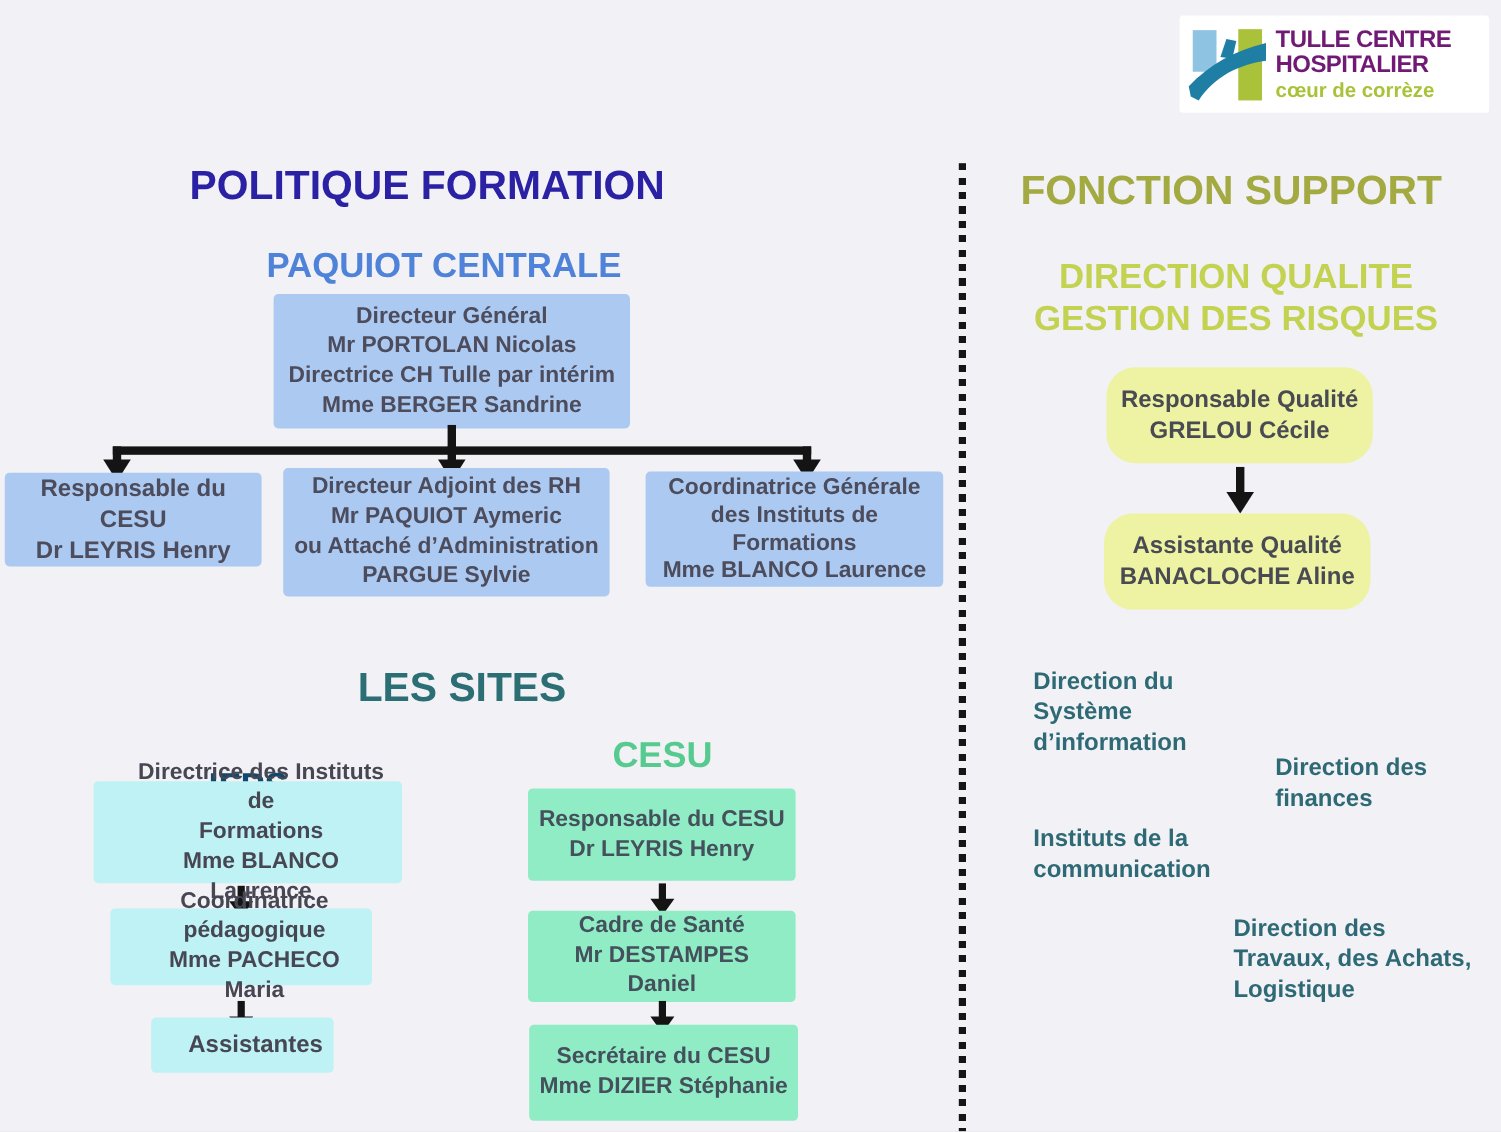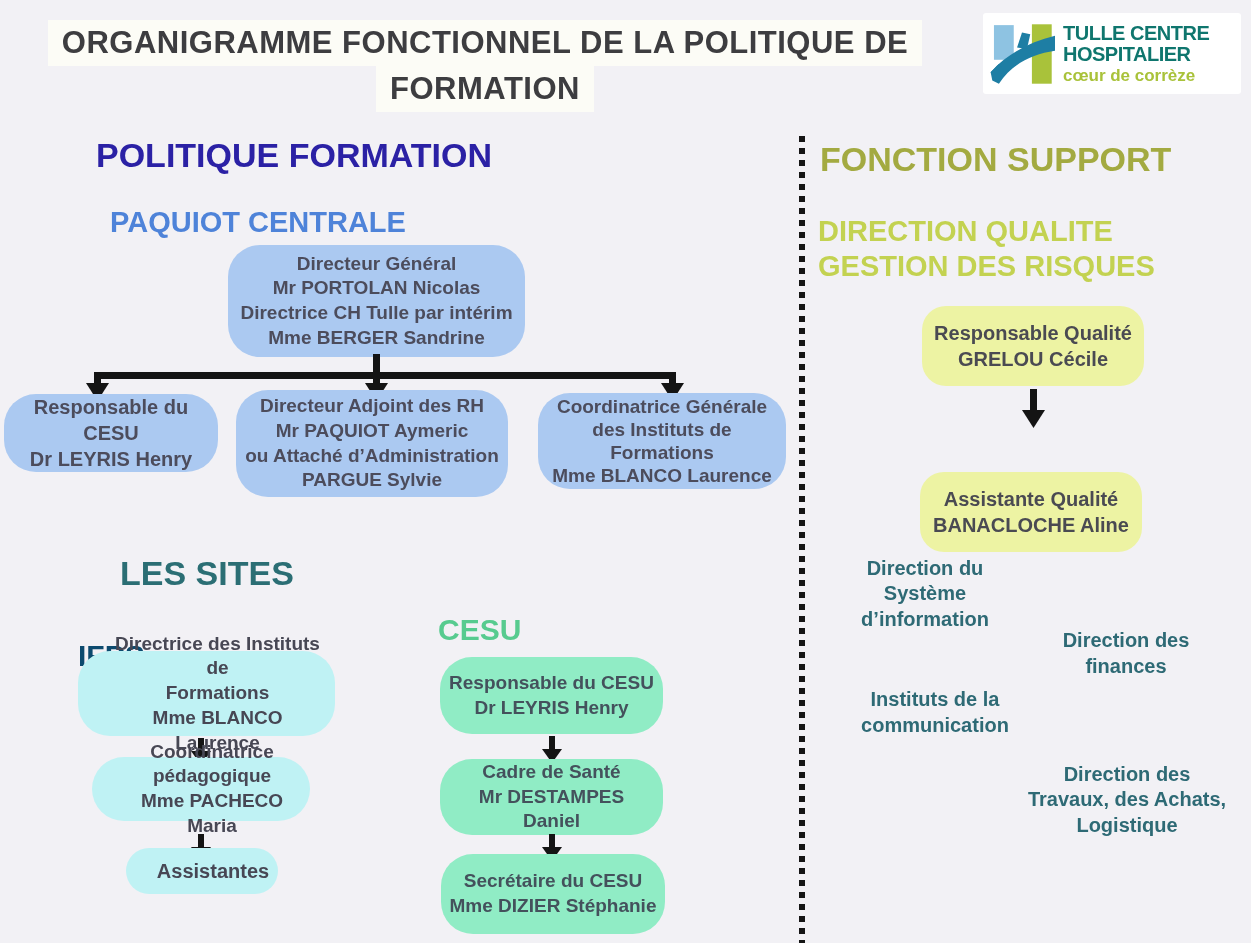--- a/index.html
+++ b/index.html
@@ -15,44 +15,44 @@
     display:inline-block;background:#fcfcf6;color:#3d3d40;
     font-size:31px;font-weight:800;letter-spacing:.5px;
     padding:5px 14px;line-height:36px;
   }
   .title-line2{margin-top:0;}
   
   .logo{left:983px;top:13px;width:258px;height:81px;background:#ffffff;
     border-radius:3px;display:flex;align-items:center;padding:4px 6px;box-sizing:border-box;}
   .logo-mark{width:66px;height:68px;flex:0 0 66px;}
   .logo-text{margin-left:8px;line-height:1;}
-  .logo-l1{color:#0f766e;font-size:20px;font-weight:800;letter-spacing:-0.5px;line-height:21px;}
+  .logo-l1{color:#701a75;font-size:20px;font-weight:800;letter-spacing:-0.5px;line-height:21px;}
   .logo-tagline{color:#a9c23a;font-size:17px;font-weight:700;margin-top:2px;}
   
-  .heading{font-weight:800;white-space:pre-line;}
+  .heading{text-align:center;font-weight:800;white-space:pre-line;}
   .h-politique{left:96px;top:136px;width:520px;font-size:34px;color:#2b21a5;}
   .h-centrale{left:110px;top:206px;width:520px;font-size:29px;color:#4e83d9;}
   .h-sites{left:120px;top:554px;width:530px;font-size:34px;color:#2b6e74;}
   .h-ifps{left:78px;top:607px;width:258px;font-size:30px;color:#0c4a6e;margin-top:32px;}
   .h-cesu{left:438px;top:613px;width:228px;font-size:30px;color:#57cb8f;}
   .h-support{left:820px;top:140px;width:412px;font-size:34px;color:#a3aa41;}
   .h-qualite{left:818px;top:214px;width:424px;font-size:29px;color:#c3d251;line-height:1.2;}
   
   .node{
     display:flex;align-items:center;justify-content:center;text-align:center;
-    border-radius:32px;font-weight:700;white-space:pre-line;
+    border-radius:4px;font-weight:700;white-space:pre-line;
     font-size:19px;line-height:1.3;box-sizing:border-box;padding:4px 8px;
   }
   .blue{background:#abc9f1;color:#4c4c5c;}
   .cyan{background:#bff2f4;color:#474754;padding-left:30px;}
   .mint{background:#90ecc5;color:#44515c;}
   .yellow{background:#edf3a3;color:#4a4a52;border-radius:24px;}
   
   .scribble{
-    display:flex;align-items:center;justify-content:center;text-align:center;
+    display:flex;align-items:center;justify-content:center;
     font-weight:800;color:#2e6a75;white-space:pre-line;font-size:20px;line-height:1.28;
   }
   .scribble::before{
     content:"";position:absolute;inset:0;background:var(--c);
     border-radius:50% 46% 52% 48% / 58% 50% 46% 54%;transform:rotate(-2deg);z-index:-1;
     background-image:repeating-linear-gradient(112deg,rgba(255,255,255,.22) 0 2px,rgba(255,255,255,0) 2px 7px);
   }
   .scribble::after{
     content:"";position:absolute;inset:-7px 3px -3px -7px;background:var(--c);opacity:.5;
     border-radius:48% 54% 46% 52% / 52% 46% 58% 44%;transform:rotate(3deg);z-index:-2;
@@ -63,24 +63,20 @@
     left:799px;top:136px;width:6px;height:807px;
     background-image:repeating-linear-gradient(to bottom,#151515 0 6px,rgba(0,0,0,0) 6px 12px);
   }
   .arrow svg,.connector{display:block;}
 </style>
 </head>
 <body>
 
 <div id="canvas">
 
-  <div class="abs title-wrap">
-    <span class="title-line">ORGANIGRAMME FONCTIONNEL DE LA POLITIQUE DE</span><br>
-    <span class="title-line title-line2">FORMATION</span>
-  </div>
 
   <div class="abs logo">
     <svg class="logo-mark" viewBox="0 0 80 76" aria-hidden="true">
       <rect x="6" y="3" width="24" height="42" fill="#8ec3e2"></rect>
       <rect x="52" y="2" width="24" height="72" fill="#a9c23a"></rect>
       <path d="M2 60 C 22 38, 48 24, 80 16 L 80 34 C 52 38, 28 50, 12 74 L 4 70 Z" fill="#1e7ea4"></path>
       <path d="M34 30 L 40 12 L 50 14 L 46 32 Z" fill="#1e7ea4"></path>
       <path d="M2 60 L 12 50 L 18 58 L 10 72 Z" fill="#1e7ea4"></path>
     </svg>
     <div class="logo-text">
@@ -172,21 +168,21 @@
 GRELOU Cécile</div>
 
   <div class="abs heading h-qualite">DIRECTION QUALITE
 GESTION DES RISQUES</div>
   <div class="abs arrow" style="left:1018px;top:389px;">
     <svg width="30" height="40" viewBox="0 0 30 40">
         <rect x="12" y="0" width="7" height="23" fill="#141414"></rect>
         <polygon points="4,21 27,21 15.5,39" fill="#141414"></polygon>
       </svg>
   </div>
-  <div class="abs node yellow" style="left:920px;top:428px;width:222px;height:80px;font-size:20px;margin-top:44px;">Assistante Qualité
+  <div class="abs node yellow" style="left:920px;top:428px;width:222px;height:80px;font-size:20px;">Assistante Qualité
 BANACLOCHE Aline</div>
 
   <div class="abs scribble" style="--c:#ddd0e2;left:822px;top:542px;width:206px;height:104px;">Direction du
 Système
 d’information</div>
   <div class="abs scribble" style="--c:#e8cdb4;left:1016px;top:600px;width:220px;height:108px;">Direction des
 finances</div>
   <div class="abs scribble" style="--c:#f8d2ca;left:829px;top:659px;width:212px;height:108px;">Instituts de la
 communication</div>
   <div class="abs scribble" style="--c:#dcb4d7;left:1016px;top:744px;width:222px;height:112px;">Direction des

